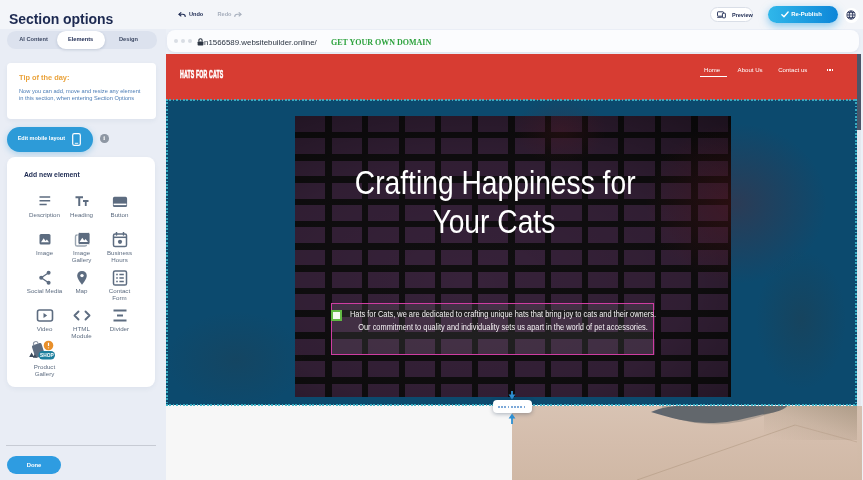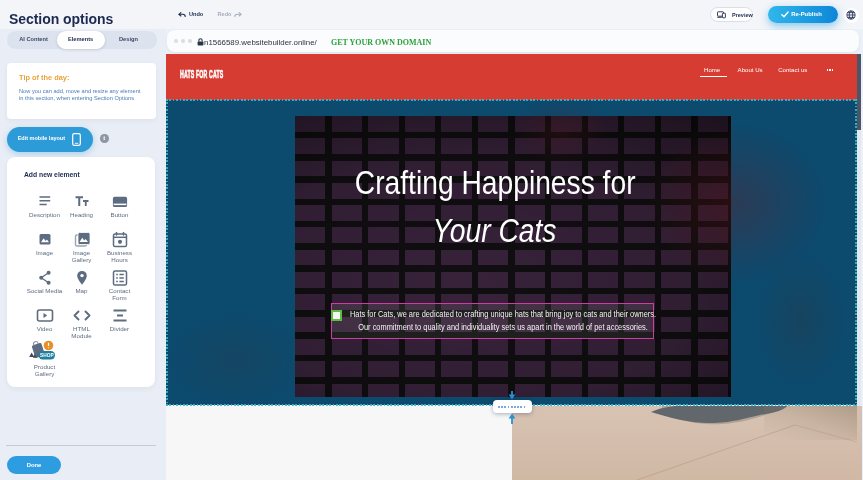--- a/index.html
+++ b/index.html
@@ -89,25 +89,25 @@
   #heroglow1 { position:absolute; left:440px; top:0px; width:260px; height:230px;
       background:radial-gradient(ellipse 50% 50% at 50% 45%, rgba(115,26,30,0.3), rgba(0,0,0,0) 70%); }
   #heroglow2 { position:absolute; left:330px; top:-20px; width:130px; height:100px;
       background:radial-gradient(ellipse 50% 50% at 50% 50%, rgba(100,26,30,0.22), rgba(0,0,0,0) 70%); }
   #heroglow3 { position:absolute; left:-30px; top:190px; width:200px; height:140px;
       background:radial-gradient(ellipse 50% 50% at 50% 50%, rgba(62,46,38,0.16), rgba(0,0,0,0) 70%); }
 
   .h1line { position:absolute; left:165px; width:326px; text-align:center; color:#fff;
       font-size:33px; line-height:40px; }
   .h1line span { transform:scaleX(0.855); transform-origin:center center; white-space:nowrap; display:inline-block; }
-  #h1a { top:62.5px; } #h1b { top:111px;font-style:italic; }
+  #h1a { top:62.5px; } #h1b { top:102px; }
   #hsub { position:absolute; left:161px; top:152px; width:326px; text-align:center; color:#fdfdfd;
       font-size:14.1px; line-height:20px; letter-spacing:0.1px; }
 
-  #selbox { position:absolute; left:165px; top:203px; width:323px; height:36px;
+  #selbox { position:absolute; left:165px; top:203px; width:323px; height:52px;
       border:1.5px solid #cf3da2; background:rgba(255,255,255,0.075); }
   #selbox .txt { position:absolute; left:-29.5px; top:2.5px; width:400px; text-align:center;
       font-size:9.5px; line-height:13.5px; color:#f5f2f4;
       transform:scaleX(0.78); transform-origin:center top; }
   #handle { position:absolute; left:-1.5px; top:5.5px; width:11px; height:11px; background:#f4f8f2;
       border:2px solid #62b944; }
 
   #botwhite { left:0; top:351px; width:691px; height:75px; background:#f7f7f7; }
   #botphoto { left:346px; top:352px; width:345px; height:74px; overflow:hidden;
       background: linear-gradient(180deg, #d8c3b3 0%, #d4bdac 50%, #d0b8a5 100%); }

